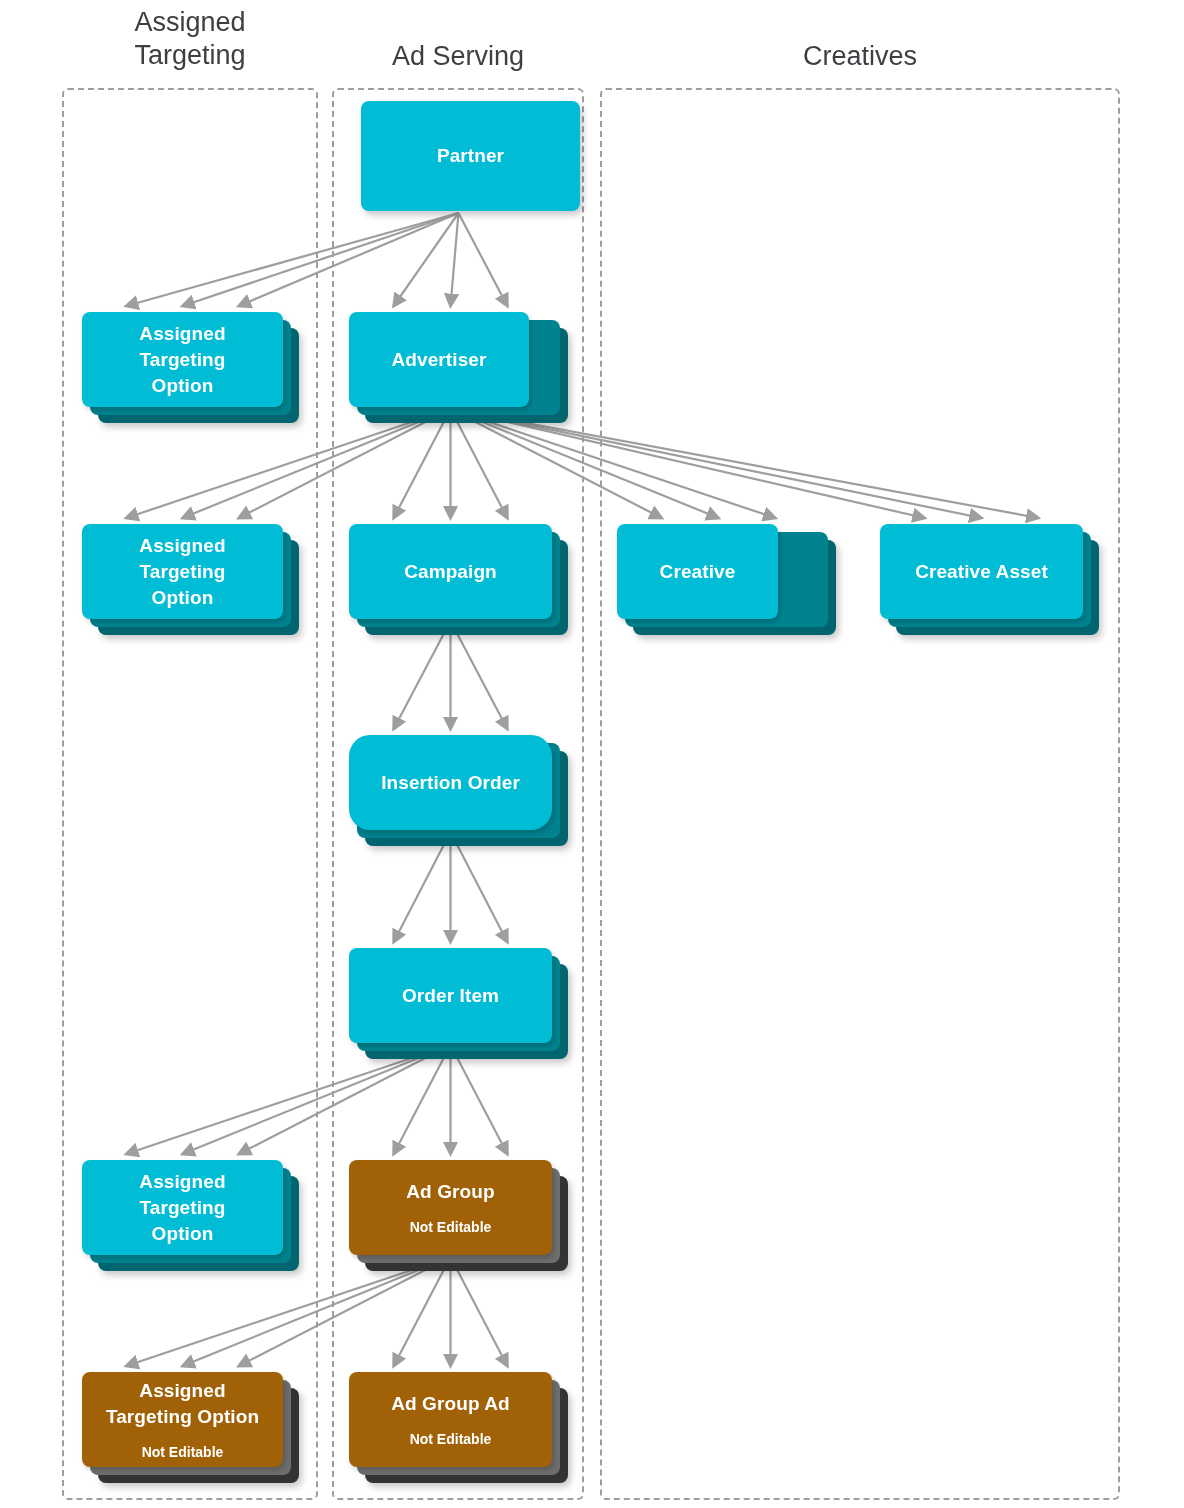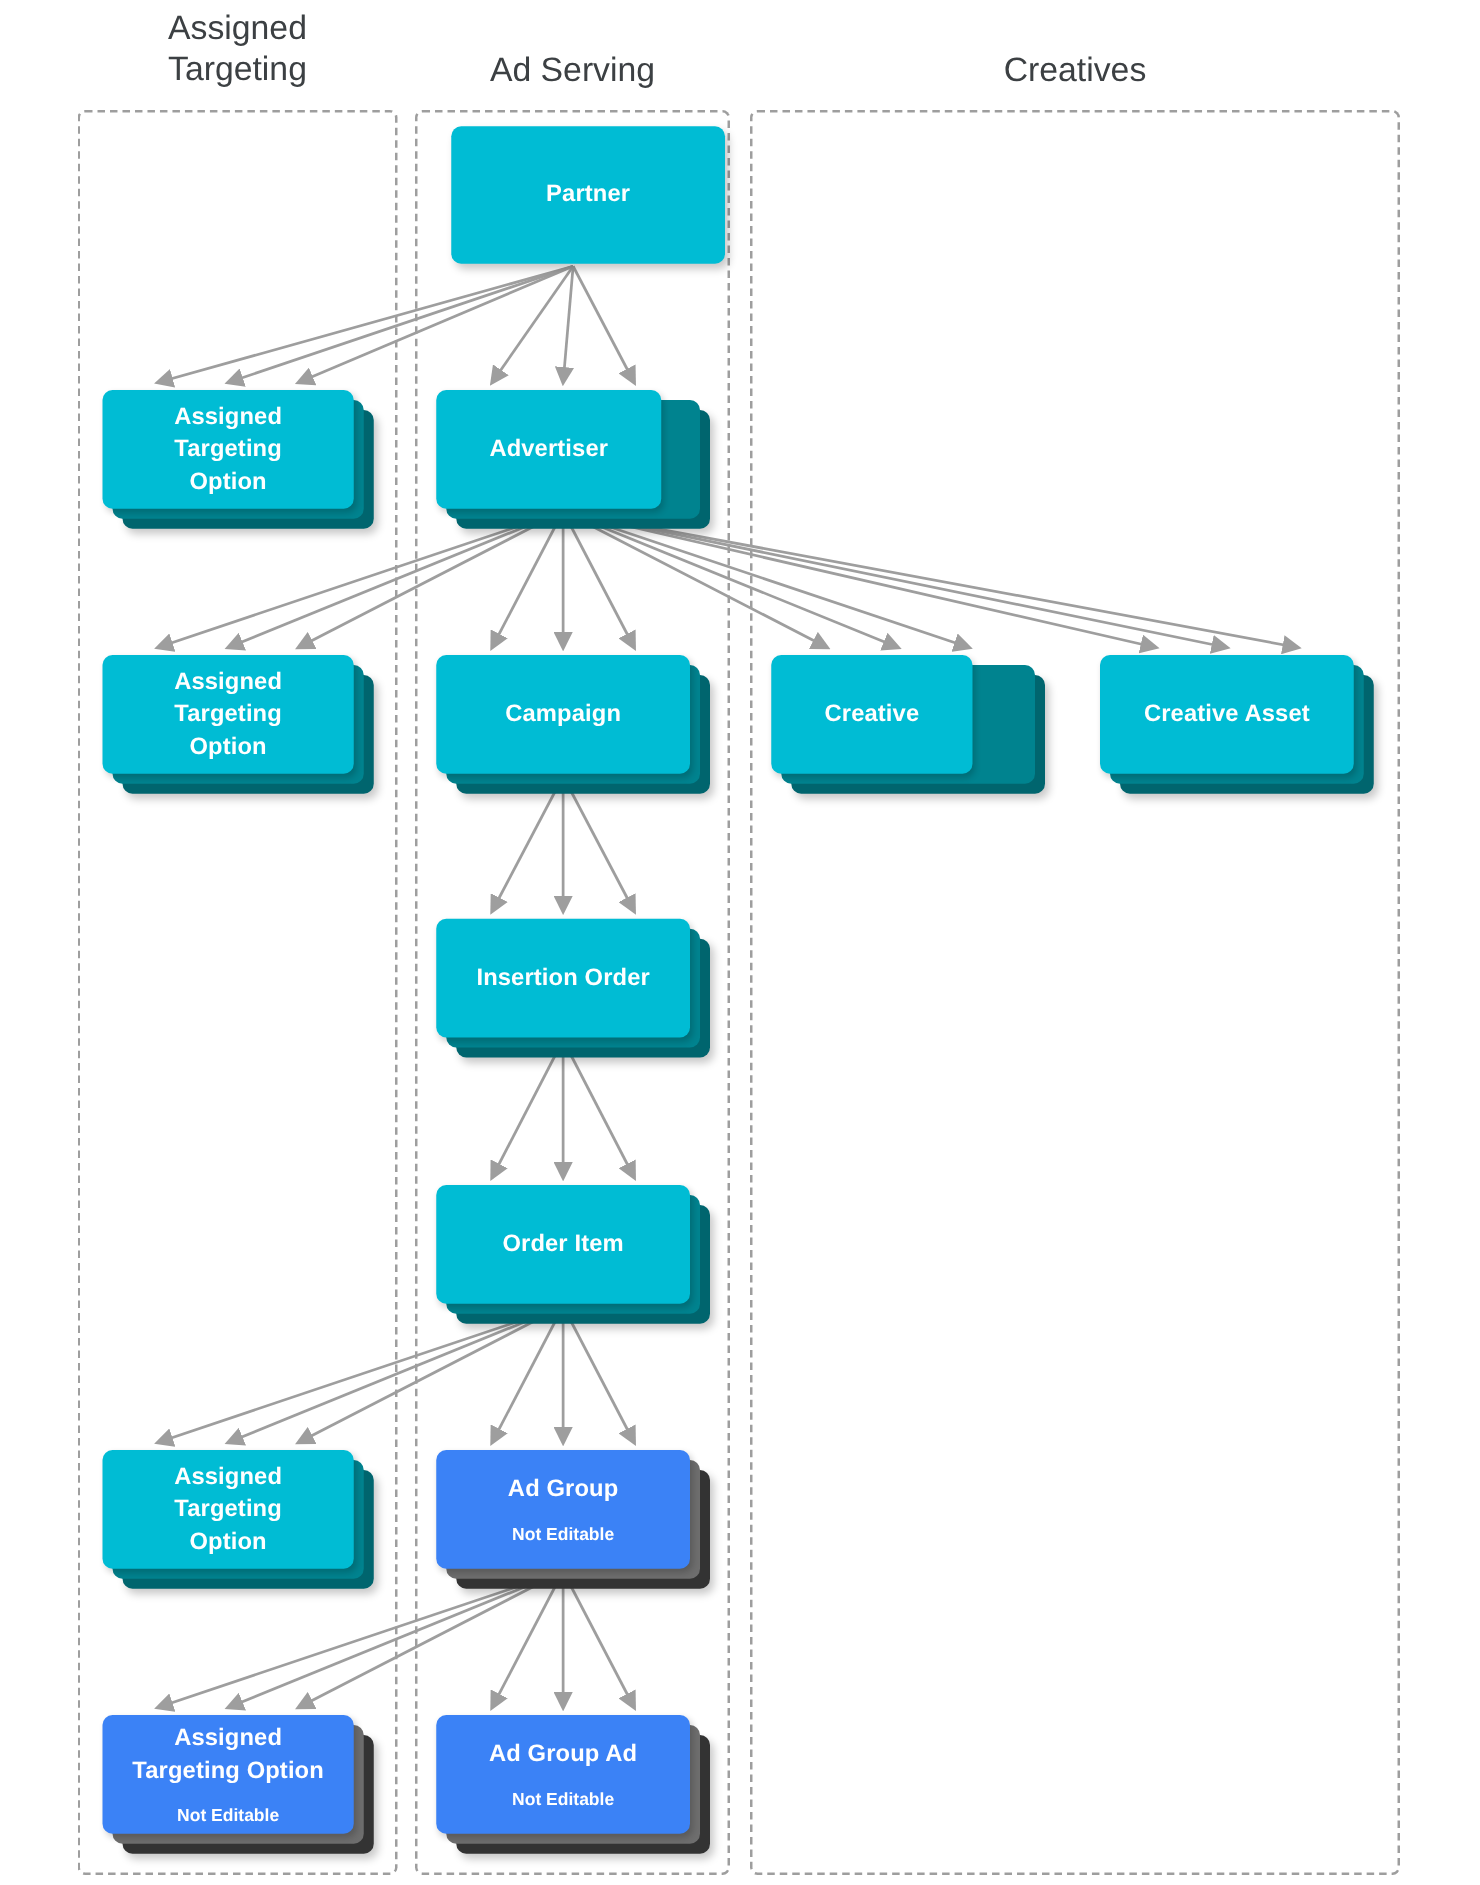--- a/index.html
+++ b/index.html
@@ -87,21 +87,21 @@
     border-radius: 8px;
     box-sizing: border-box;
   }
 
   
   .c-front { background: #00bcd4; }
   .c-mid   { background: #00838f; }
   .c-back  { background: #00656e; }
 
   
-  .g-front { background: #3b82f6; }
+  .g-front { background: #a16207; }
   .g-mid   { background: #6e6e6e; }
   .g-back  { background: #333333; }
 
   .soft-shadow { box-shadow: 3px 4px 7px rgba(0,0,0,0.22); }
 </style>
 </head>
 <body>
 
 <div id="canvas">
 
@@ -228,21 +228,21 @@
         <div class="layer c-mid" style="left: 8px; top: 8px; width: 203px; height: 95px;"></div>
         <div class="card c-front" style="width: 203px; height: 95px; box-shadow: rgba(0, 0, 0, 0.18) 2px 3px 5px;">
           <div class="title">
             <div>Creative Asset</div>
           </div>
         </div>
       </div>
       <div class="node" style="left: 349px; top: 735px; width: 223px; height: 115px;">
         <div class="layer c-back soft-shadow" style="left: 16px; top: 16px; width: 203px; height: 95px;"></div>
         <div class="layer c-mid" style="left: 8px; top: 8px; width: 203px; height: 95px;"></div>
-        <div class="card c-front" style="width: 203px; height: 95px; box-shadow: rgba(0, 0, 0, 0.18) 2px 3px 5px;">
+        <div class="card c-front" style="width: 203px; height: 95px; box-shadow: rgba(0, 0, 0, 0.18) 2px 3px 5px; border-radius: 21px;">
           <div class="title">
             <div>Insertion Order</div>
           </div>
         </div>
       </div>
       <div class="node" style="left: 349px; top: 948px; width: 223px; height: 115px;">
         <div class="layer c-back soft-shadow" style="left: 16px; top: 16px; width: 203px; height: 95px;"></div>
         <div class="layer c-mid" style="left: 8px; top: 8px; width: 203px; height: 95px;"></div>
         <div class="card c-front" style="width: 203px; height: 95px; box-shadow: rgba(0, 0, 0, 0.18) 2px 3px 5px;">
           <div class="title">

